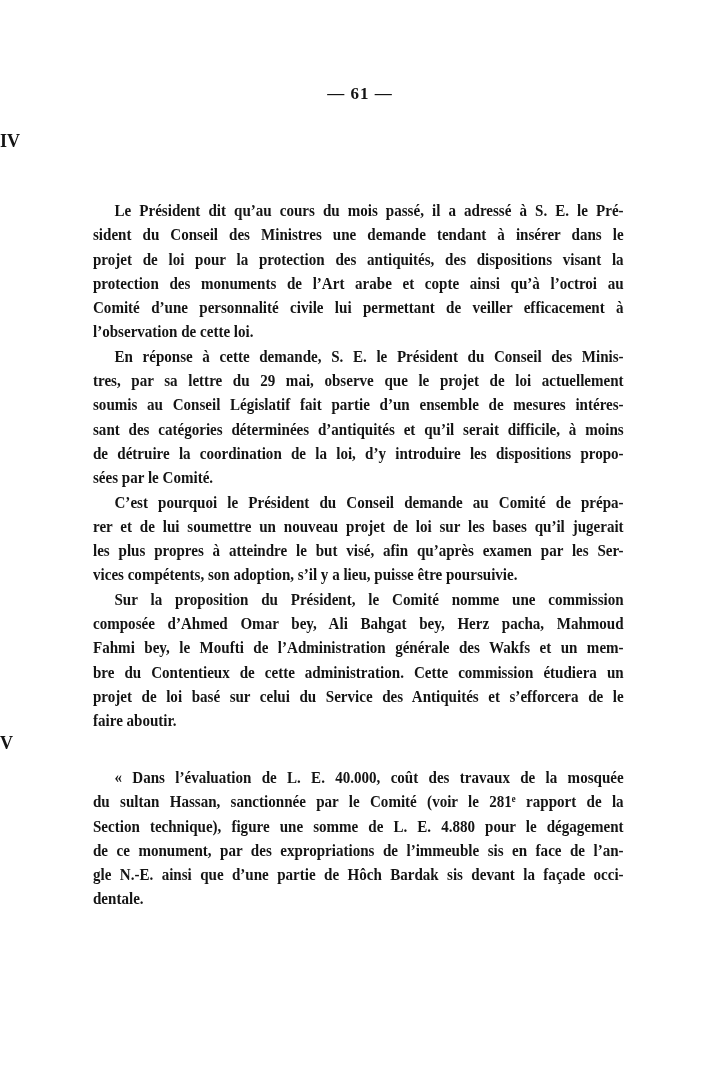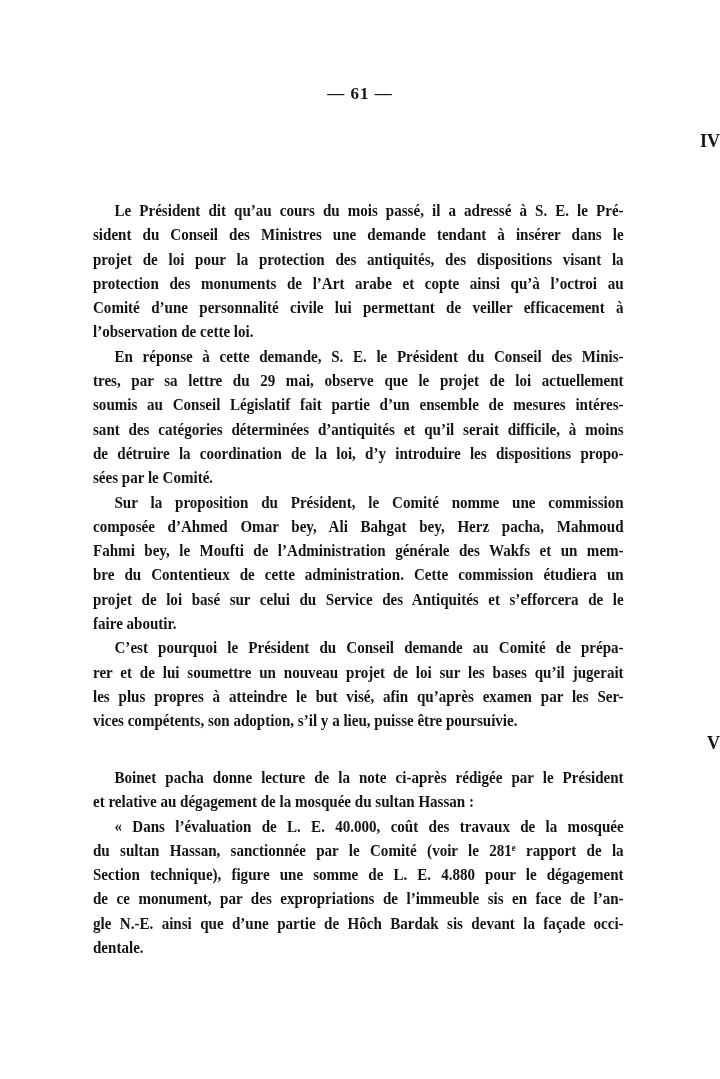--- a/index.html
+++ b/index.html
@@ -7,21 +7,21 @@
   .page {
     position: absolute; left: 0; top: 0; width: 720px; height: 1074px;
     font-family: "Liberation Serif", "DejaVu Serif", serif;
     color: #141414;
   }
   .folio {
     position: absolute; top: 84px; left: 0; width: 720px; text-align: center;
     font-size: 17px; font-weight: bold; letter-spacing: 1px;
   }
   .section-head {
-    position: absolute; left: 0; width: 720px; text-align: right;
+    position: absolute; left: 0; width: 720px; text-align: left;
     font-size: 18px; font-weight: bold;
   }
   .block {
     position: absolute; left: 93px; width: 531px;
   }
   .line {
     display: block; height: 24.3px; line-height: 24.3px;
     font-size: 17.5px; font-weight: bold;
     text-align: justify; text-align-last: justify;
     white-space: nowrap; overflow: visible;
@@ -50,42 +50,38 @@
     </div>
     <div>
       <span class="line indent">En réponse à cette demande, S. E. le Président du Conseil des Minis-</span>
       <span class="line">tres, par sa lettre du 29 mai, observe que le projet de loi actuellement</span>
       <span class="line">soumis au Conseil Législatif fait partie d’un ensemble de mesures intéres-</span>
       <span class="line">sant des catégories déterminées d’antiquités et qu’il serait difficile, à moins</span>
       <span class="line">de détruire la coordination de la loi, d’y introduire les dispositions propo-</span>
       <span class="line last">sées par le Comité.</span>
     </div>
     <div>
+      <span class="line indent">C’est pourquoi le Président du Conseil demande au Comité de prépa-</span>
+      <span class="line">rer et de lui soumettre un nouveau projet de loi sur les bases qu’il jugerait</span>
+      <span class="line">les plus propres à atteindre le but visé, afin qu’après examen par les Ser-</span>
+      <span class="line last">vices compétents, son adoption, s’il y a lieu, puisse être poursuivie.</span>
+    </div>
+    <div>
       <span class="line indent">Sur la proposition du Président, le Comité nomme une commission</span>
       <span class="line">composée d’Ahmed Omar bey, Ali Bahgat bey, Herz pacha, Mahmoud</span>
       <span class="line">Fahmi bey, le Moufti de l’Administration générale des Wakfs et un mem-</span>
       <span class="line">bre du Contentieux de cette administration. Cette commission étudiera un</span>
       <span class="line">projet de loi basé sur celui du Service des Antiquités et s’efforcera de le</span>
       <span class="line last">faire aboutir.</span>
     </div>
-    <div>
-      <span class="line indent">C’est pourquoi le Président du Conseil demande au Comité de prépa-</span>
-      <span class="line">rer et de lui soumettre un nouveau projet de loi sur les bases qu’il jugerait</span>
-      <span class="line">les plus propres à atteindre le but visé, afin qu’après examen par les Ser-</span>
-      <span class="line last">vices compétents, son adoption, s’il y a lieu, puisse être poursuivie.</span>
-    </div>
   </div>
 
   <div class="section-head" style="top:733px;">V</div>
 
   <div class="block" style="top:765px;">
-    <div>
-      <span class="line indent">Boinet pacha donne lecture de la note ci-après rédigée par le Président</span>
-      <span class="line last">et relative au dégagement de la mosquée du sultan Hassan :</span>
-    </div>
     <div>
       <span class="line indent">« Dans l’évaluation de L. E. 40.000, coût des travaux de la mosquée</span>
       <span class="line">du sultan Hassan, sanctionnée par le Comité (voir le 281ᵉ rapport de la</span>
       <span class="line">Section technique), figure une somme de L. E. 4.880 pour le dégagement</span>
       <span class="line">de ce monument, par des expropriations de l’immeuble sis en face de l’an-</span>
       <span class="line">gle N.-E. ainsi que d’une partie de Hôch Bardak sis devant la façade occi-</span>
       <span class="line last">dentale.</span>
     </div>
   </div>
 </div>

